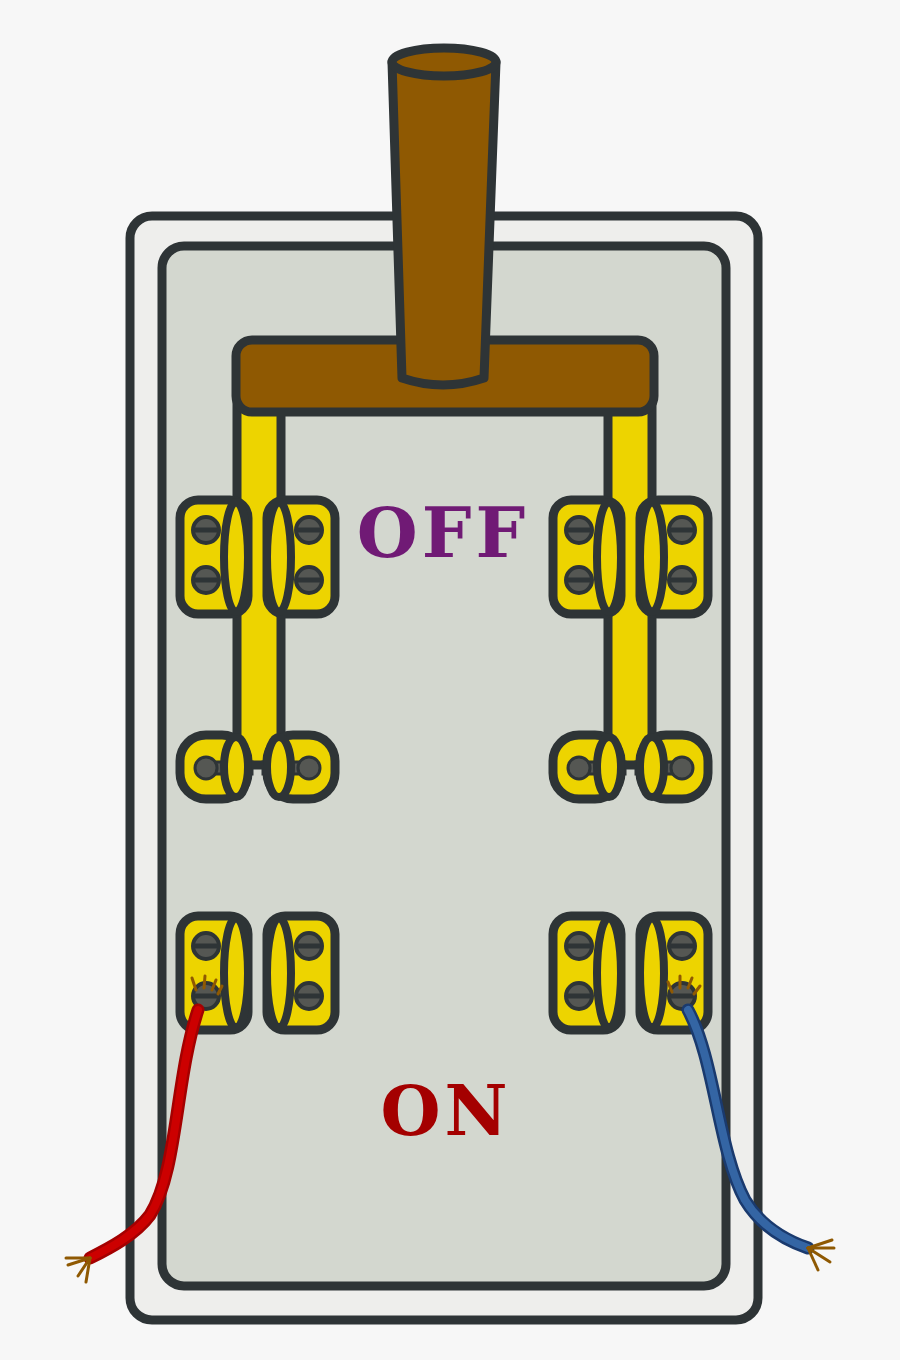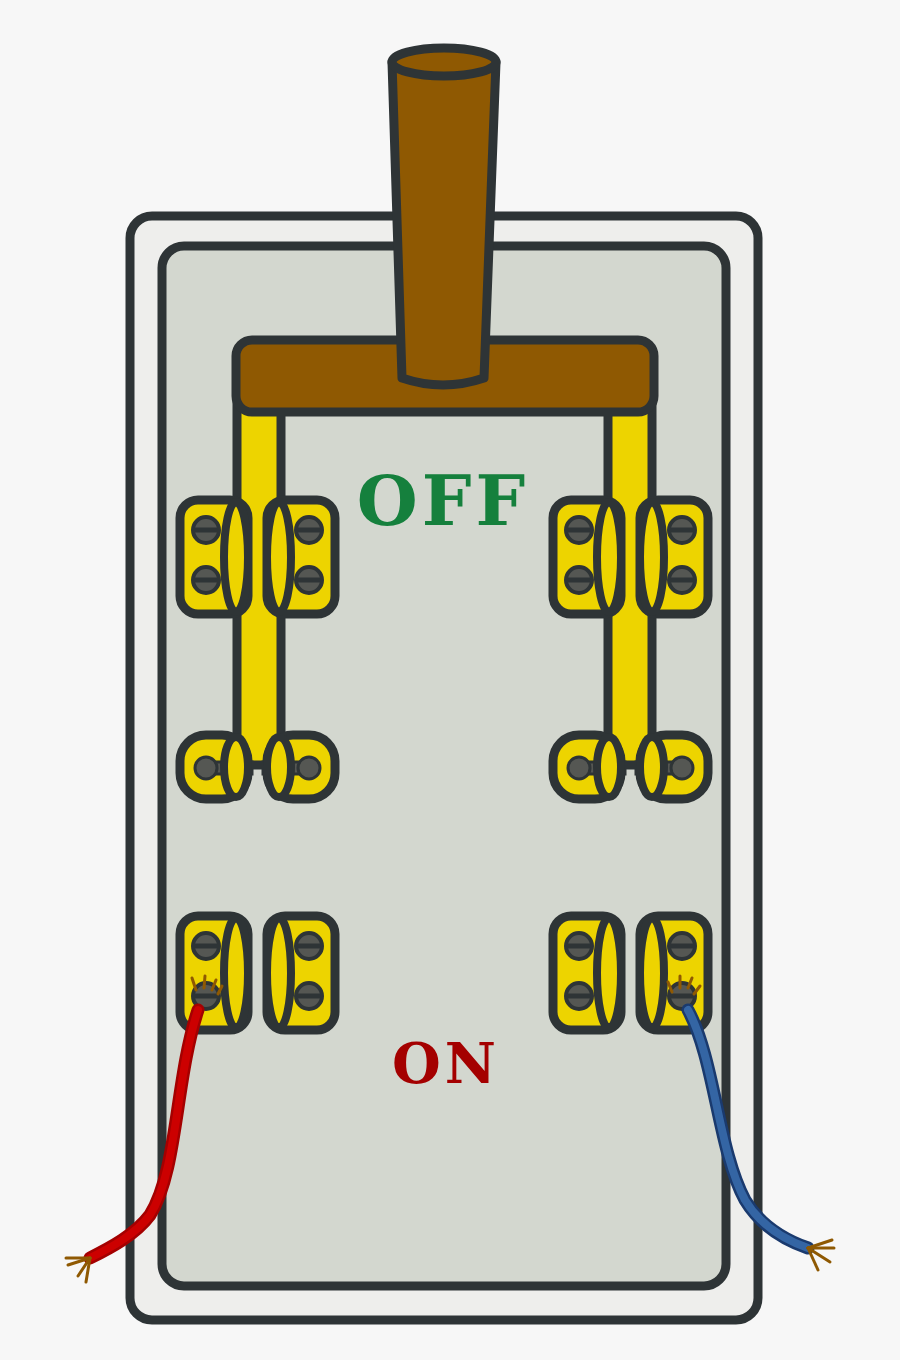--- a/index.html
+++ b/index.html
@@ -13,21 +13,21 @@
     #stage { position: absolute; left: 0; top: 0; width: 900px; height: 1360px; }
     .label {
       position: absolute;
       font-family: "DejaVu Serif", serif;
       font-weight: bold;
       letter-spacing: 4px;
       line-height: 1;
       text-align: center;
     }
     #off-label { left: 348px; top: 466px; width: 190px; font-size: 70px; }
-    #on-label  { left: 376px; top: 1035px; width: 140px; font-size: 56px; }
+    #on-label  { left: 376px; top: 1076px; width: 140px; font-size: 69px; }
   </style>
 </head>
 <body>
 
 <div id="stage">
 <svg width="900" height="1360" viewBox="0 0 900 1360" xmlns="http://www.w3.org/2000/svg">
 
   <g>
     <rect x="130" y="216" width="628" height="1104" rx="22" fill="#eeeeec" stroke="#2e3436" stroke-width="9"></rect>
     <rect x="162" y="246" width="564" height="1040" rx="22" fill="#d3d7cf" stroke="#2e3436" stroke-width="9"></rect>
@@ -133,15 +133,15 @@
     <path d="M688 1010 C715 1060 718 1150 745 1200 C760 1225 785 1240 808 1248" fill="none" stroke="#3465a4" stroke-width="8" stroke-linecap="round"></path>
     <g stroke="#8f5902" stroke-width="3" stroke-linecap="round">
       <line x1="808" y1="1248" x2="832" y2="1240"></line>
       <line x1="808" y1="1248" x2="834" y2="1248"></line>
       <line x1="808" y1="1248" x2="830" y2="1262"></line>
       <line x1="808" y1="1248" x2="818" y2="1270"></line>
     </g>
   </g>
 </svg>
 
-  <div id="off-label" class="label" style="color:#15803d;">OFF</div>
+  <div id="off-label" class="label" style="color:#701a75;margin-top:32px;">OFF</div>
   <div id="on-label" class="label" style="color:#a40000;">ON</div>
 </div>
 
 </body></html>

